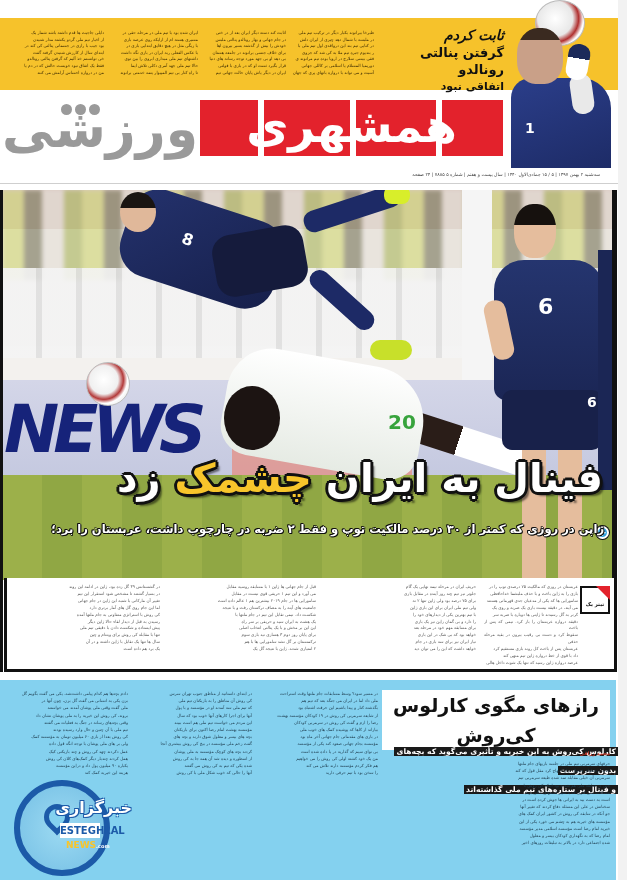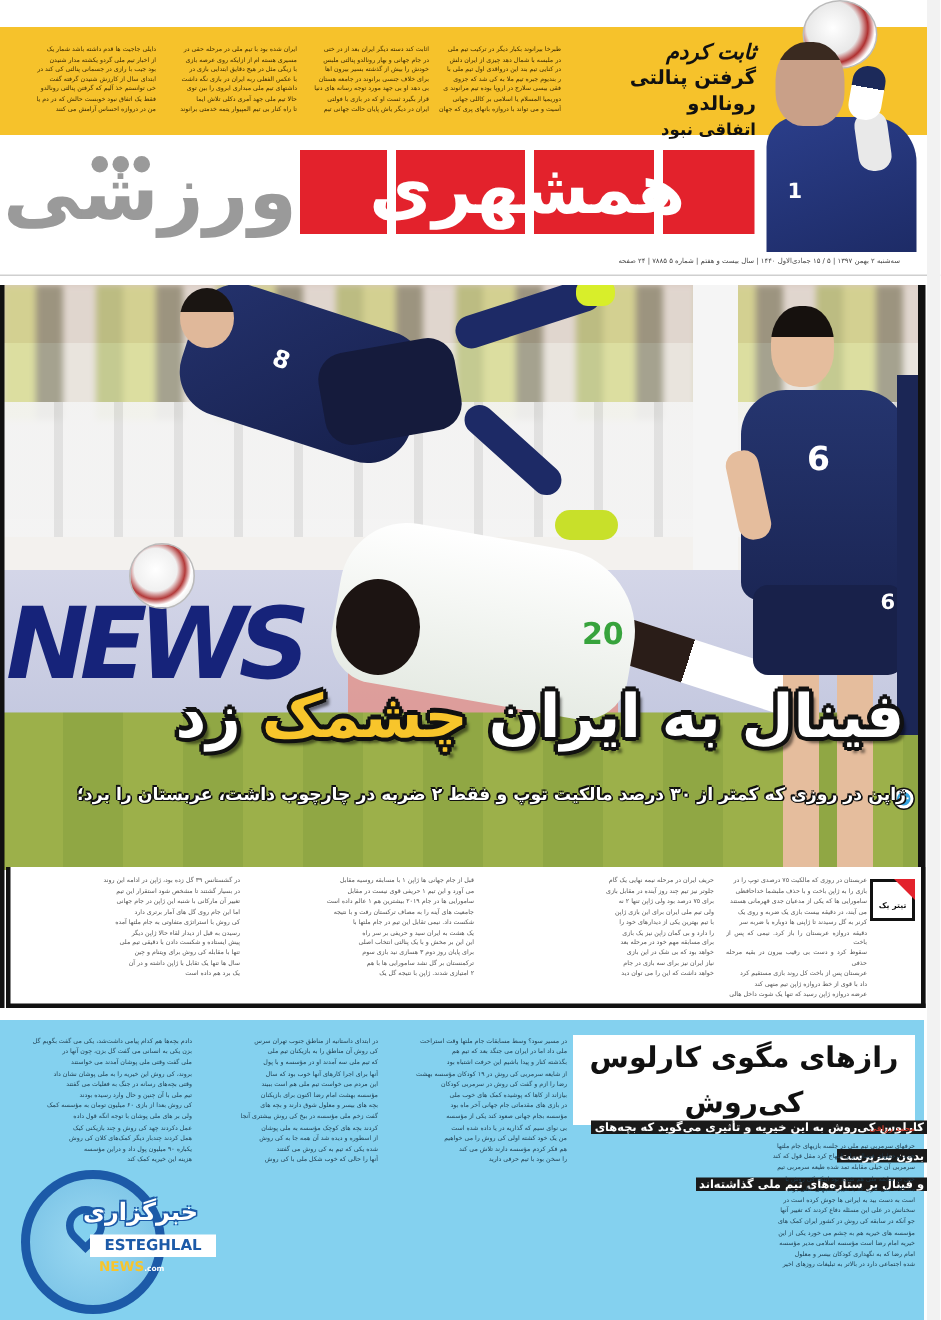--- a/index.html
+++ b/index.html
@@ -96,21 +96,21 @@
   .blue-headline { left: 382px; top: 690px; width: 228px; background: #ffffff; color: #111; font-size: 19px; font-weight: bold; text-align: center; line-height: 30px; }
   .blue-lead { left: 384px; top: 720px; width: 234px; text-align: right; }
   .blue-lead span { display: inline; background: #1a1a1a; color: #ffffff; font-size: 7.6px; font-weight: bold; line-height: 12px; padding: 0 2px; box-decoration-break: clone; -webkit-box-decoration-break: clone; }
   .byline { left: 500px; top: 750px; width: 110px; font-size: 5px; color: #c0392b; text-align: right; font-weight: bold; }
 
   
   .wm { left: 14px; top: 780px; width: 110px; height: 96px; }
   .wm .circle { position: absolute; left: 0; top: 0; width: 96px; height: 96px; border-radius: 50%; border: 6px solid #1c5aa8; background: radial-gradient(circle, rgba(255,255,255,0.2), rgba(30,90,168,0.15)); }
   .wm .pin { position: absolute; left: 30px; top: 24px; width: 26px; height: 26px; border-radius: 50% 50% 50% 0; transform: rotate(-45deg); border: 5px solid #1c5aa8; background: #84d1ef; }
   .wm-fa { left: 70px; top: 800px; width: 62px; height: 16px; color: #ffffff; font-size: 16px; font-weight: bold; text-align: center; text-shadow: 1px 1px 0 #1c5aa8, -1px -1px 0 #1c5aa8, 1px -1px 0 #1c5aa8, -1px 1px 0 #1c5aa8; line-height: 16px; }
-  .wm-en { left: 60px; top: 823px; width: 84px; height: 15px; background: #ffffff; color: #1c5aa8; font-family: "DejaVu Sans", sans-serif; font-weight: bold; font-size: 10px; line-height: 15px; text-align: center; direction: ltr; }
+  .wm-en { left: 60px; top: 823px; width: 40px; height: 15px; background: #ffffff; color: #1c5aa8; font-family: "DejaVu Sans", sans-serif; font-weight: bold; font-size: 10px; line-height: 15px; text-align: center; direction: ltr; }
   .wm-news { left: 66px; top: 839px; width: 60px; height: 12px; font-family: "DejaVu Sans", sans-serif; font-weight: bold; font-size: 9px; color: #f8c52b; direction: ltr; line-height: 12px; }
   .wm-news small { color: #ffffff; font-size: 5px; }
 
   .right-strip { left: 618px; top: 0; width: 9px; height: 880px; background: #f2f2f2; }
   .left-bar { left: 0; top: 190px; width: 3px; height: 482px; background: #111; }
   .right-bar { left: 612px; top: 190px; width: 5px; height: 482px; background: #111; }
 </style>
 </head>
 <body>
 

